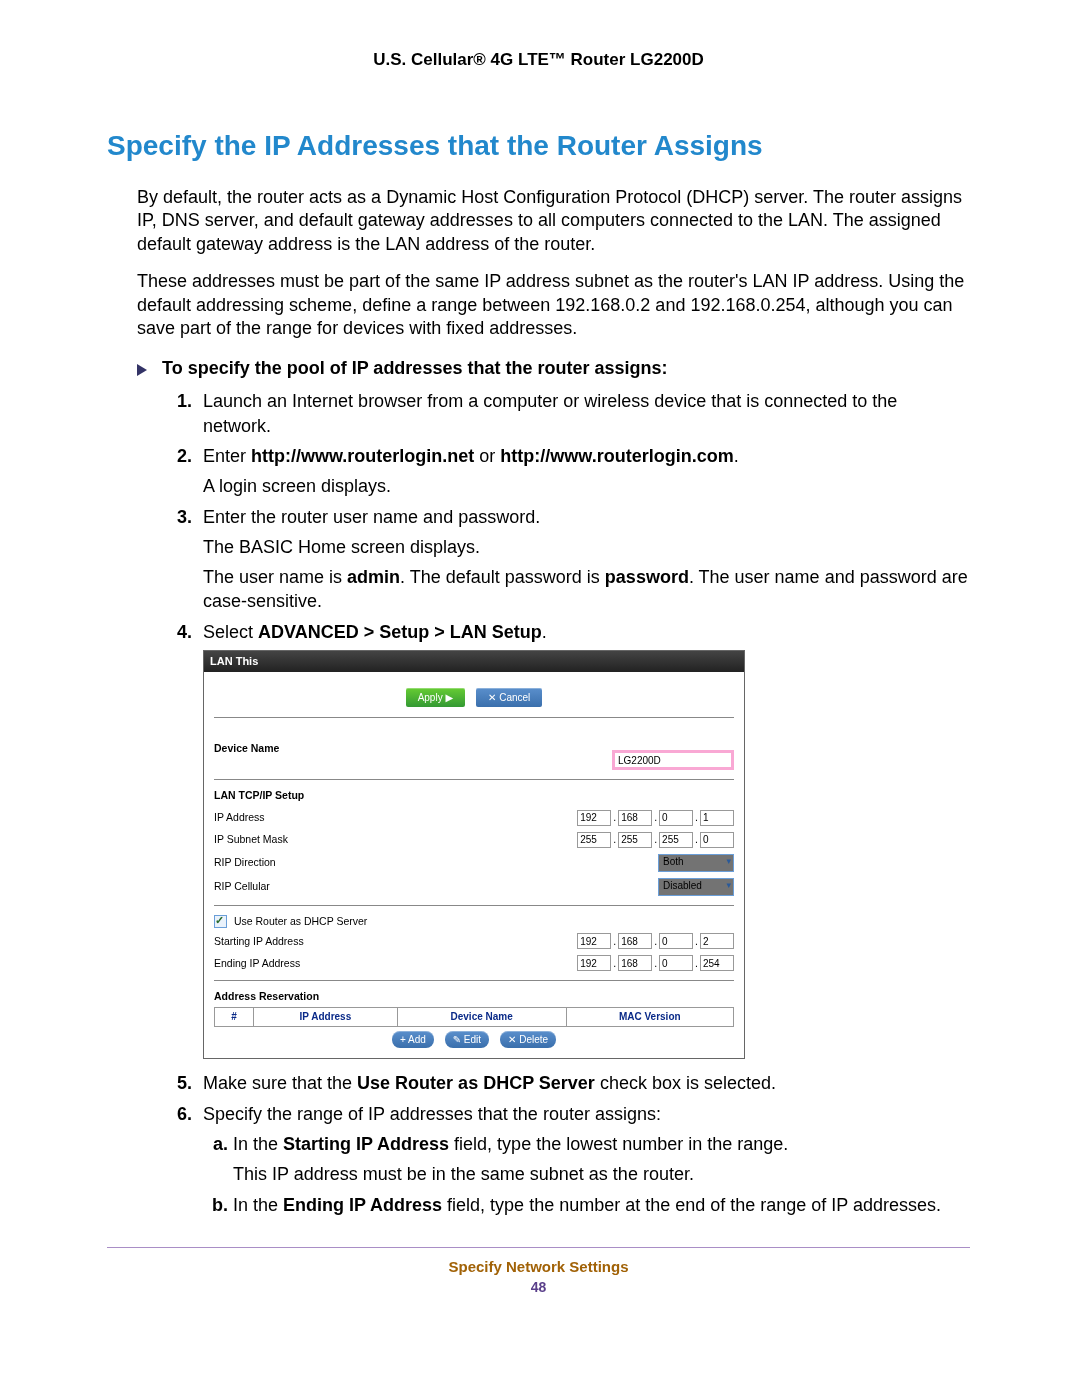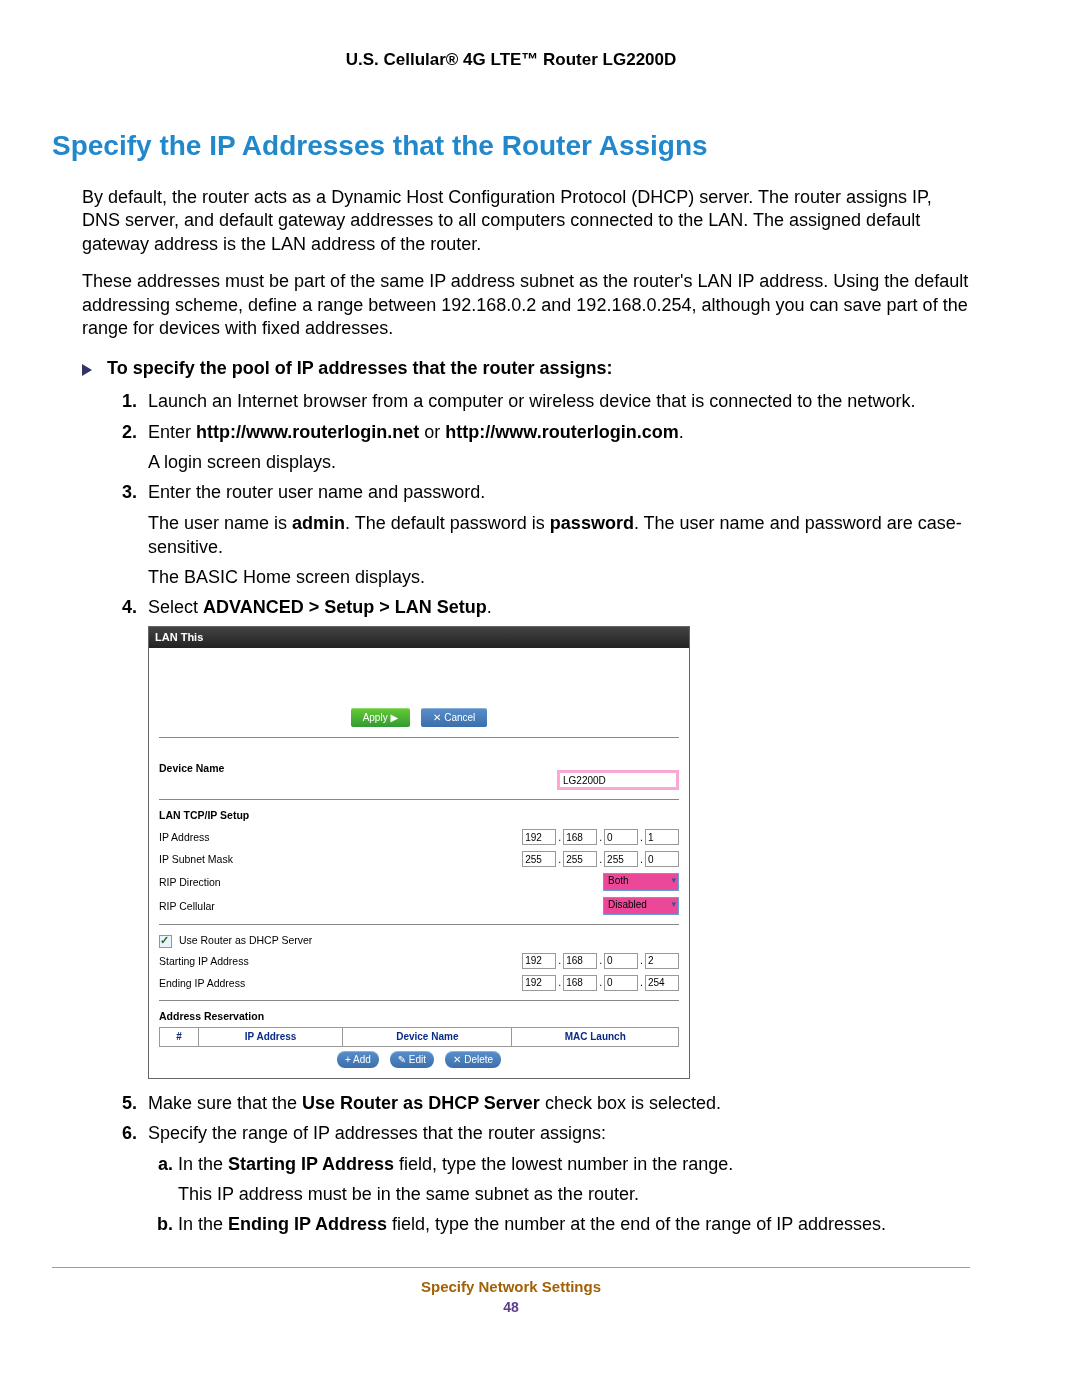--- a/index.html
+++ b/index.html
@@ -7,21 +7,21 @@
     padding: 0;
     font-family: Arial, Helvetica, sans-serif;
     background: #fff;
     color: #000;
   }
   .page {
     width: 1080px;
     height: 1397px;
     position: relative;
     box-sizing: border-box;
-    padding: 50px 110px 40px 52px;
+    padding: 50px 110px 40px 107px;
   }
   .header-title {
     text-align: center;
     font-weight: bold;
     font-size: 17px;
     margin-bottom: 60px;
   }
   .section-title {
     color: #2288cc;
     font-size: 28px;
@@ -89,21 +89,21 @@
   .btn-row { text-align: center; padding: 8px 0 10px 0; border-bottom: 1px solid #888; }
   .btn {
     display: inline-block;
     padding: 3px 12px;
     border-radius: 2px;
     color: #fff;
     font-size: 10px;
     margin: 0 4px;
     box-shadow: inset 0 1px 0 rgba(255,255,255,.3);
   }
-  .btn-green { background: linear-gradient(#6c3,#393); margin-top: 44px; }
+  .btn-green { background: linear-gradient(#6c3,#393); }
   .btn-blue  { background: linear-gradient(#5a8fcc,#3a6fac); }
   .btn-small { padding: 2px 8px; border-radius: 8px; }
   .row {
     display: flex;
     justify-content: space-between;
     align-items: center;
     padding: 3px 0;
   }
   .row .label { flex: 1; }
   .hr-thin { border-bottom: 1px solid #888; margin: 6px 0; }
@@ -112,21 +112,21 @@
     padding: 0 2px; border: 1px solid #999;
     text-align: left;
   }
   .ip-inputs .dot { padding: 0 2px; }
   .text-input {
     width: 110px; height: 14px; font-size: 10px;
     padding: 0 3px; border: 3px solid #f9a8d4; margin-top: 24px;
   }
   .select {
     font-size: 10px; height: 16px; border: 1px solid #6a9ed8;
-    background: #ec4899; padding: 0 14px 0 4px;
+    background: #737373; padding: 0 14px 0 4px;
     position: relative; display: inline-block; min-width: 56px;
   }
   .select::after {
     content: "▾"; position: absolute; right: 2px; top: 0;
     font-size: 9px; color: #2a5a9a;
   }
   .checkbox {
     display: inline-block; width: 11px; height: 11px;
     border: 1px solid #6a9ed8; background: #eaf2fb;
     vertical-align: middle; margin-right: 4px; position: relative;
@@ -181,24 +181,24 @@
   <ol class="steps">
     <li><span>Launch an Internet browser from a computer or wireless device that is connected to the network.</span></li>
 
     <li>
       <span>Enter </span><span class="bold">http://www.routerlogin.net</span><span> or </span><span class="bold">http://www.routerlogin.com</span><span>.</span>
       <p>A login screen displays.</p>
     </li>
 
     <li>
       <span>Enter the router user name and password.</span>
+      <p>The BASIC Home screen displays.</p>
       <p>
         <span>The user name is </span><span class="bold">admin</span><span>. The default password is </span><span class="bold">password</span><span>. The user name and password are case-sensitive.</span>
       </p>
-      <p>The BASIC Home screen displays.</p>
     </li>
 
     <li>
       <span>Select </span><span class="bold">ADVANCED &gt; Setup &gt; LAN Setup</span><span>.</span>
 
       
       <div class="lan-panel">
         <div class="lan-panel-header">LAN This</div>
         <div class="lan-body">
           <div class="btn-row">
@@ -254,21 +254,21 @@
           </div>
           <div class="hr-thin"></div>
 
           <div class="section-label">Address Reservation</div>
           <table class="ar-table">
             <tbody>
                 <tr>
               <th style="width:30px">#</th>
               <th>IP Address</th>
               <th>Device Name</th>
-              <th>MAC Launch</th>
+              <th>MAC Version</th>
             </tr>
           </tbody>
             </table>
           <div class="ar-btns">
             <span class="btn btn-blue btn-small">+ Add</span>
             <span class="btn btn-blue btn-small">✎ Edit</span>
             <span class="btn btn-blue btn-small">✕ Delete</span>
           </div>
         </div>
       </div>

